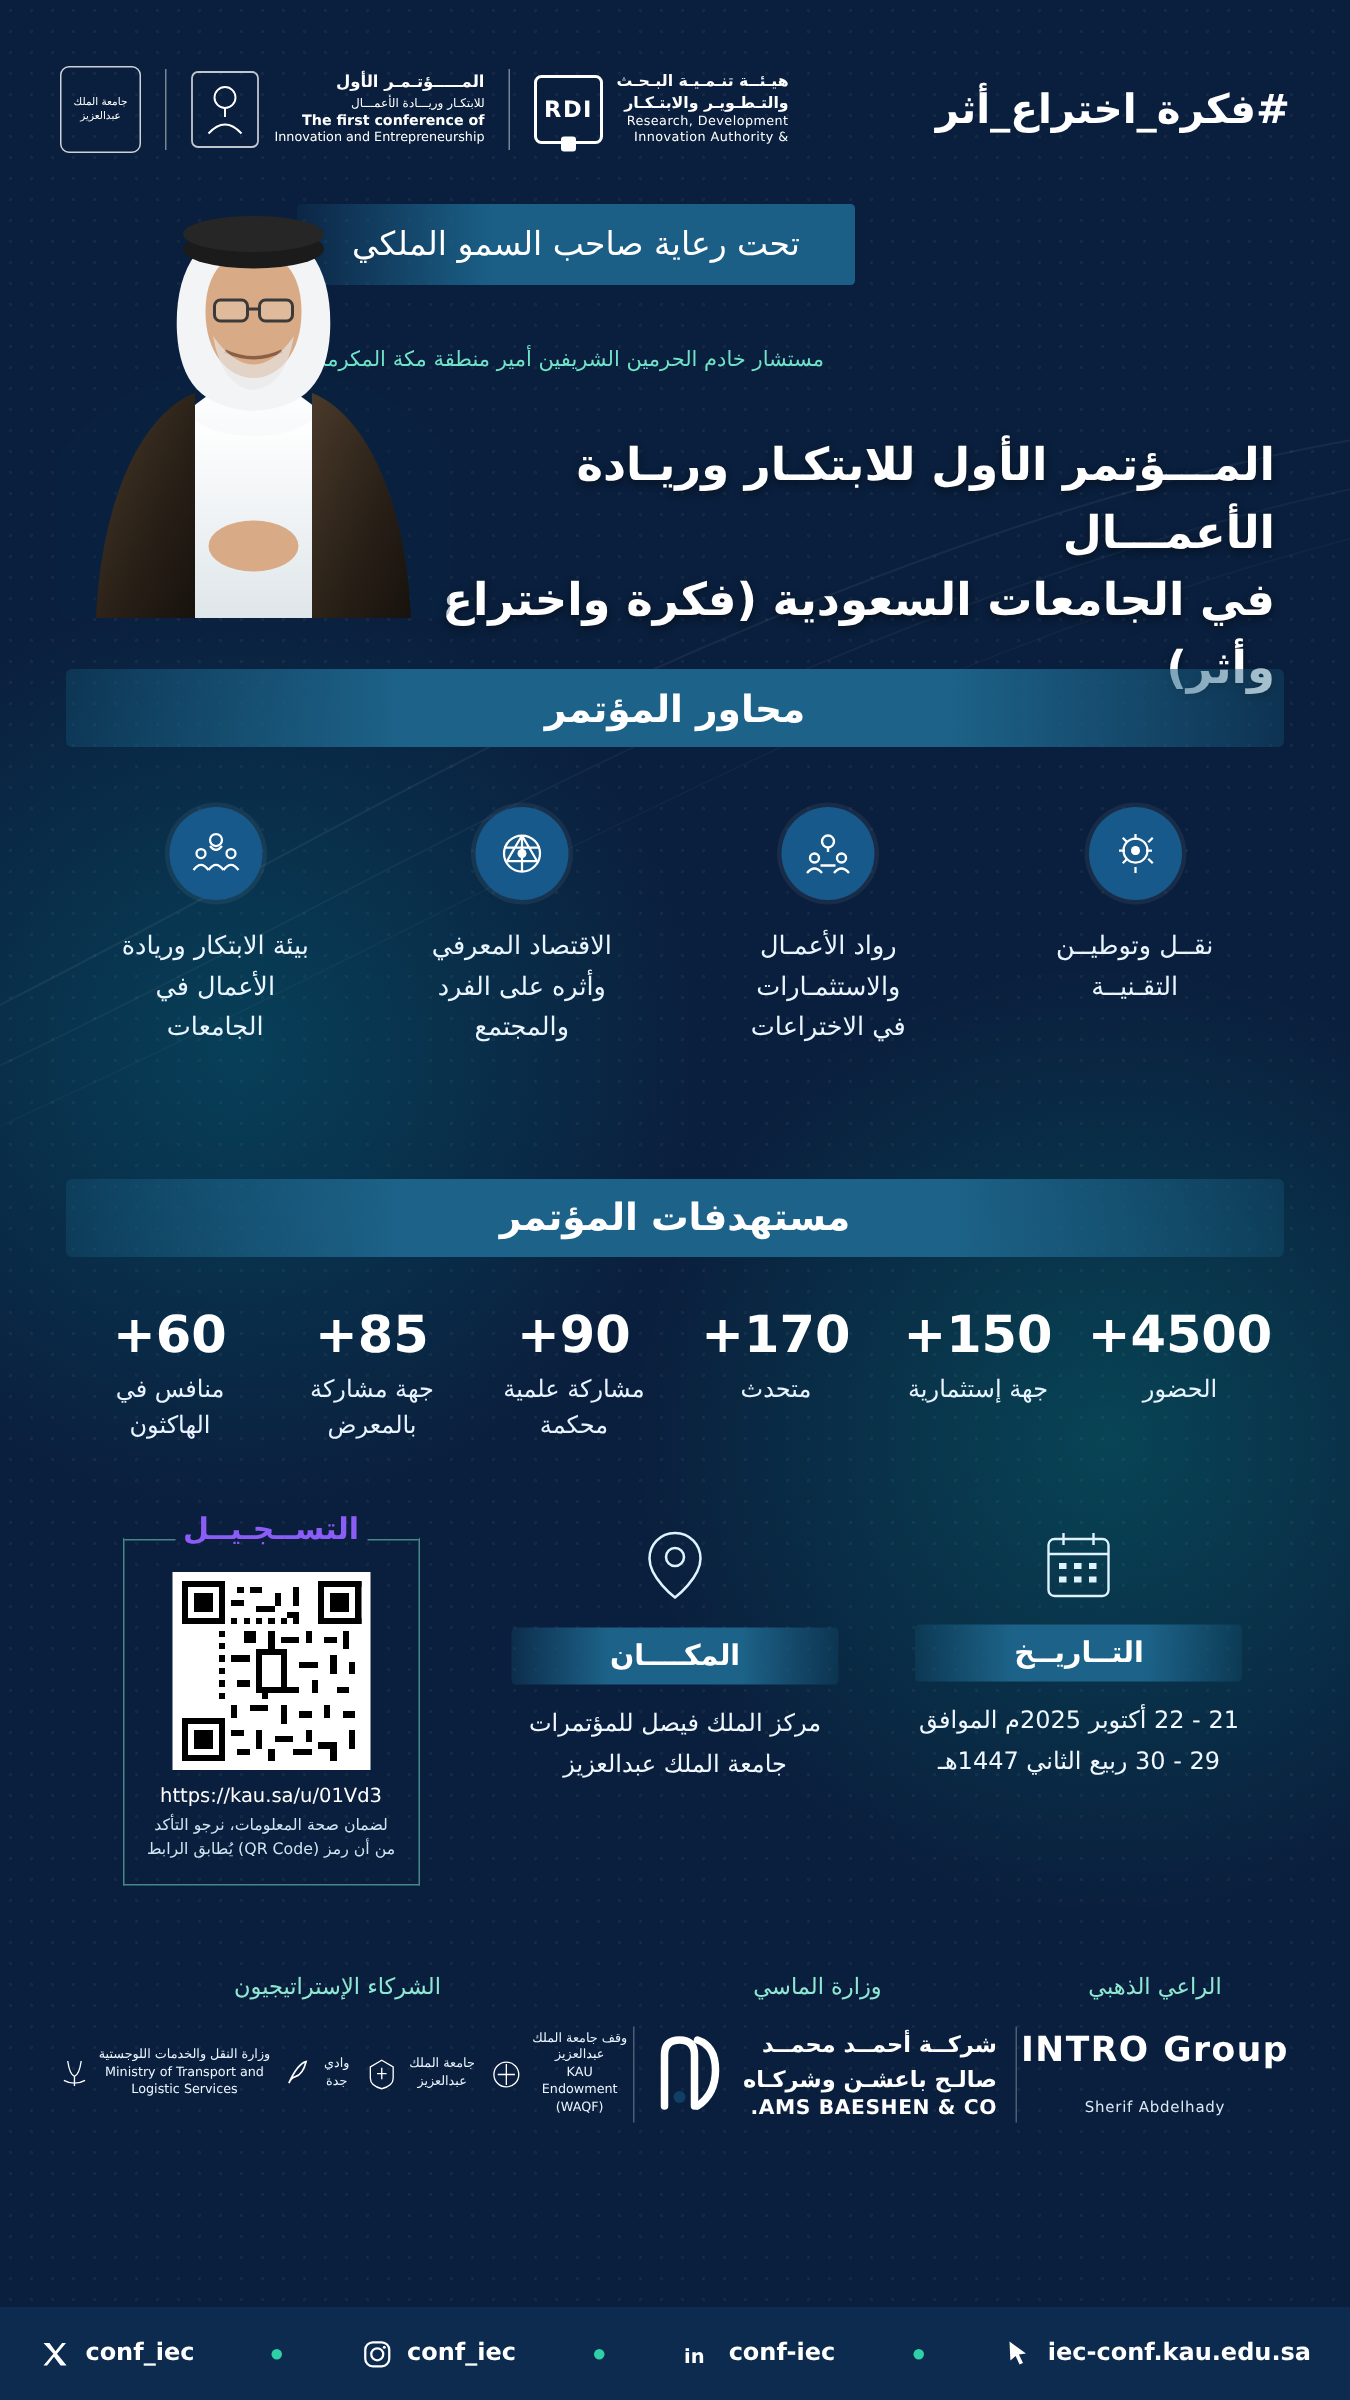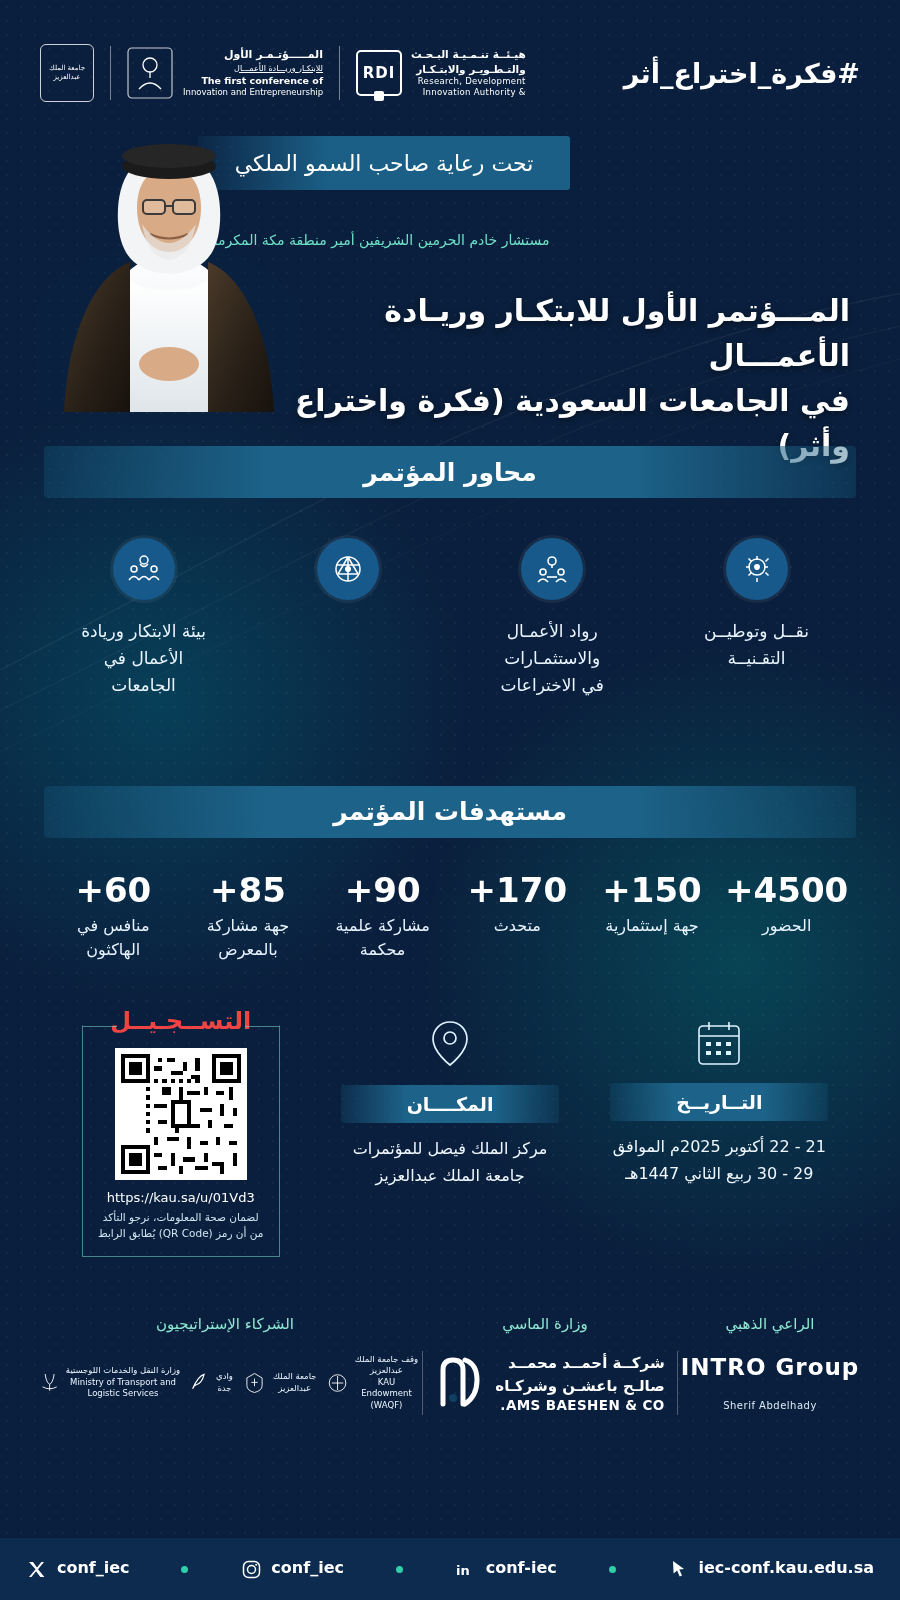--- a/index.html
+++ b/index.html
@@ -66,21 +66,21 @@
     content:""; position:absolute; bottom:-7px; left:50%; transform:translateX(-50%);
     width:10px; height:10px; background:#fff; border-radius:2px;
   }
   .rdi-text { font-size: 9.5px; line-height: 1.35; text-align: right; }
   .rdi-text .ar { font-size: 10.5px; font-weight: bold; }
   .rdi-text .en { font-size: 8.5px; letter-spacing:.3px; }
   .sep-v { width:1px; height:54px; background: rgba(255,255,255,.45); }
   .conf-logo { display:flex; align-items:center; gap:10px; }
   .conf-logo-text { text-align:right; font-size: 9px; line-height:1.4; }
   .conf-logo-text .l1 { font-size: 11px; font-weight: bold; letter-spacing: 2px;}
-  .conf-logo-text .l2 { font-size: 8px; letter-spacing: 1.5px; text-decoration: underline; }
+  .conf-logo-text .l2 { font-size: 8px; letter-spacing: 1.5px; }
   .conf-logo-text .l3 { font-size: 9.5px; font-weight:bold; }
   .conf-logo-text .l4 { font-size: 8.5px; }
   .kau-seal {
     width: 54px; height: 58px; border: 1.6px solid rgba(255,255,255,.8);
     border-radius: 6px; display:flex; align-items:center; justify-content:center;
     font-size: 7px; text-align:center; line-height:1.25; padding:3px;
   }
 
   
   .patron-wrap { position: relative; margin-top: 26px; z-index: 4; height: 300px; }
@@ -146,21 +146,21 @@
   
   .info-row { position:relative; z-index:4; display:flex; padding: 56px 46px 0 46px; }
   .col { flex:1; text-align:center; position:relative; }
 
   .reg-box {
     width: 198px; margin: 0 auto; position:relative; padding-top: 6px;
   }
   .reg-title {
     position:absolute; top:-12px; left:50%; transform:translateX(-50%);
     background: transparent; padding: 0 10px;
-    font-size: 24px; font-weight:bold; color:#ef4444; letter-spacing: 2px;
+    font-size: 20px; font-weight:bold; color:#8b5cf6; letter-spacing: 2px;
     white-space: nowrap;
   }
   .reg-frame {
     border: 1px solid rgba(120,220,200,.55);
     border-top-color: transparent;
     padding: 22px 12px 14px 12px;
     position: relative;
   }
   .reg-frame::before, .reg-frame::after {
     content:""; position:absolute; top:0; width: 34px; height:1px; background: rgba(120,220,200,.55);
@@ -341,20 +341,23 @@
     </div>
 
     <div class="axis">
       <div class="axis-icon">
         <svg width="34" height="34" viewBox="0 0 34 34" fill="none" stroke="#fff" stroke-width="1.5">
           <circle cx="17" cy="17" r="12"></circle>
           <path d="M17 5 L7 22 M17 5 L27 22 M7 22 L27 22 M17 5 L17 29 M5 13 L29 13"></path>
           <circle cx="17" cy="17" r="3" fill="#fff" stroke="none"></circle>
         </svg>
       </div>
+      <div class="axis-label" style="white-space:pre-line">الاقتصاد المعرفي
+وأثره على الفرد
+والمجتمع</div>
     </div>
 
     <div class="axis">
       <div class="axis-icon">
         <svg width="34" height="34" viewBox="0 0 34 34" fill="none" stroke="#fff" stroke-width="1.5">
           <circle cx="17" cy="8" r="4"></circle>
           <path d="M13 12 q4 5 8 0"></path>
           <circle cx="7" cy="17" r="3"></circle>
             <circle cx="27" cy="17" r="3"></circle>
           <path d="M2 28 q5 -7 10 0M22 28 q5 -7 10 0M12 28 q5 -7 10 0"></path>

